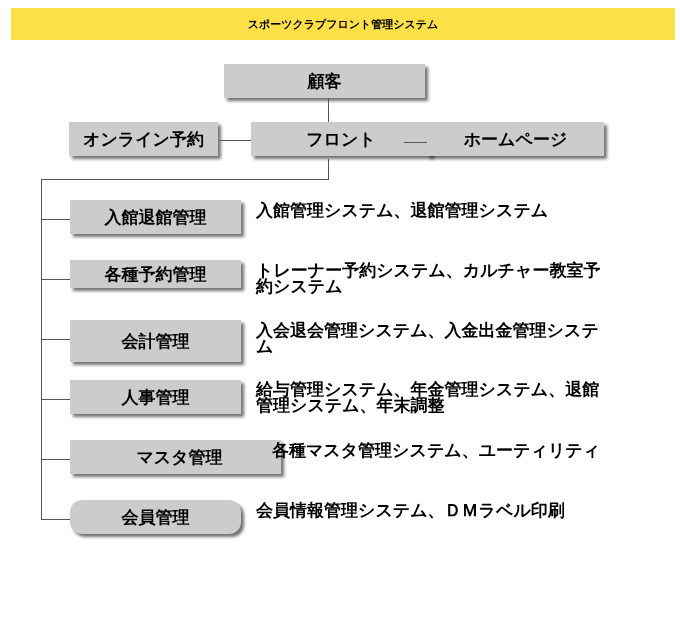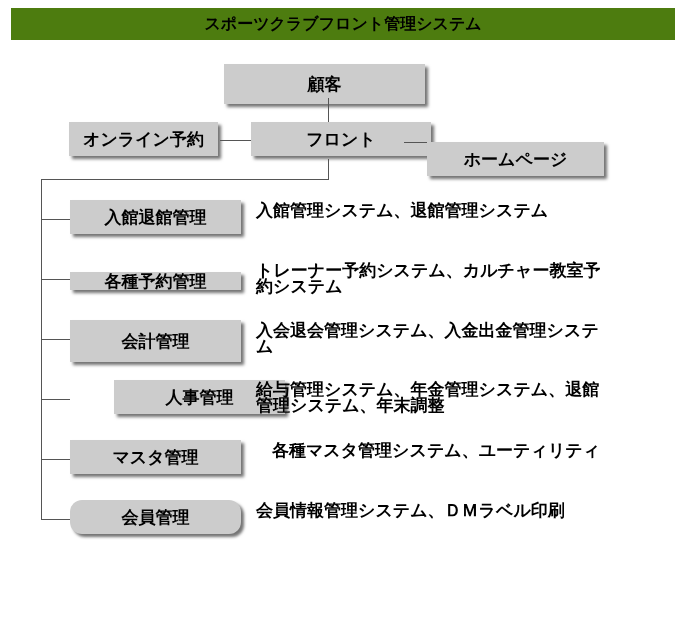--- a/index.html
+++ b/index.html
@@ -14,26 +14,26 @@
       overflow: hidden;
       font-family: "DejaVu Sans", "Liberation Sans", sans-serif;
       color: #000;
     }
     .title-bar {
       position: absolute;
       left: 11px;
       top: 8px;
       width: 664px;
       height: 32px;
-      background: #4d7c0f;
+      background: #fde047;
       display: flex;
       align-items: center;
       justify-content: center;
       font-weight: bold;
-      font-size: 16px;
+      font-size: 11px;
       letter-spacing: 0px;
     }
     .box {
       position: absolute;
       background: #cccccc;
       box-shadow: 3px 3px 3px rgba(0,0,0,0.55);
       display: flex;
       align-items: center;
       justify-content: center;
       font-weight: bold;
@@ -55,72 +55,72 @@
       line-height: 16px;
     }
   </style>
 </head>
 <body>
 
 <div class="title-bar">
   <span>スポーツクラブフロント管理システム</span>
 </div>
 
-<div class="box" style="left:224px; top:64px; width:201px; height:40px;">
+<div class="box" style="left:224px; top:64px; width:201px; height:34px;">
   <span>顧客</span>
 </div>
 
 <div class="vline" style="left:328px; top:98px; height:24px;"></div>
 
 <div class="box" style="left:69px; top:122px; width:149px; height:34px;">
   <span>オンライン予約</span>
 </div>
 
 <div class="hline" style="left:220px; top:140px; width:31px;"></div>
 
 <div class="box" style="left:251px; top:122px; width:180px; height:34px;">
   <span>フロント</span>
 </div>
 
 <div class="hline" style="left:404px; top:142px; width:23px;"></div>
 
-<div class="box" style="left:427px; top:122px; width:177px; height:34px;margin-top:20px;">
+<div class="box" style="left:427px; top:122px; width:177px; height:34px;">
   <span>ホームページ</span>
 </div>
 
 <div class="vline" style="left:328px; top:159px; height:20px;"></div>
 <div class="hline" style="left:41px; top:179px; width:288px;"></div>
 <div class="vline" style="left:41px; top:179px; height:341px;"></div>
 
 <div class="hline" style="left:41px; top:219px; width:29px;"></div>
 <div class="box" style="left:70px; top:200px; width:171px; height:34px;">
   <span>入館退館管理</span>
 </div>
 <div class="desc" style="top:202px;">入館管理システム、退館管理システム</div>
 
 <div class="hline" style="left:41px; top:279px; width:29px;"></div>
-<div class="box" style="left:70px; top:272px; width:171px; height:18px;justify-content:center;">
+<div class="box" style="left:70px; top:260px; width:171px; height:28px;justify-content:center;">
   <span>各種予約管理</span>
 </div>
 <div class="desc" style="top:262px;">トレーナー予約システム、カルチャー教室予約システム</div>
 
 <div class="hline" style="left:41px; top:339px; width:29px;"></div>
 <div class="box" style="left:70px; top:320px; width:171px; height:42px;">
   <span>会計管理</span>
 </div>
 <div class="desc" style="top:322px;">入会退会管理システム、入金出金管理システム</div>
 
 <div class="hline" style="left:41px; top:399px; width:29px;"></div>
-<div class="box" style="left:70px; top:380px; width:171px; height:34px;margin-left:44px;">
+<div class="box" style="left:70px; top:380px; width:171px; height:34px;">
   <span>人事管理</span>
 </div>
 <div class="desc" style="top:381px;">給与管理システム、年金管理システム、退館管理システム、年末調整</div>
 
 <div class="hline" style="left:41px; top:459px; width:29px;"></div>
-<div class="box" style="left:70px; top:440px; width:171px; height:34px;">
+<div class="box" style="left:70px; top:440px; width:203px; height:34px;padding-left:8px;">
   <span>マスタ管理</span>
 </div>
 <div class="desc" style="top:442px;text-align:center;">各種マスタ管理システム、ユーティリティ</div>
 
 <div class="hline" style="left:41px; top:519px; width:29px;"></div>
 <div class="box" style="left:70px; top:500px; width:171px; height:34px;border-radius:12px;">
   <span>会員管理</span>
 </div>
 <div class="desc" style="top:502px;">会員情報管理システム、ＤＭラベル印刷</div>
 

